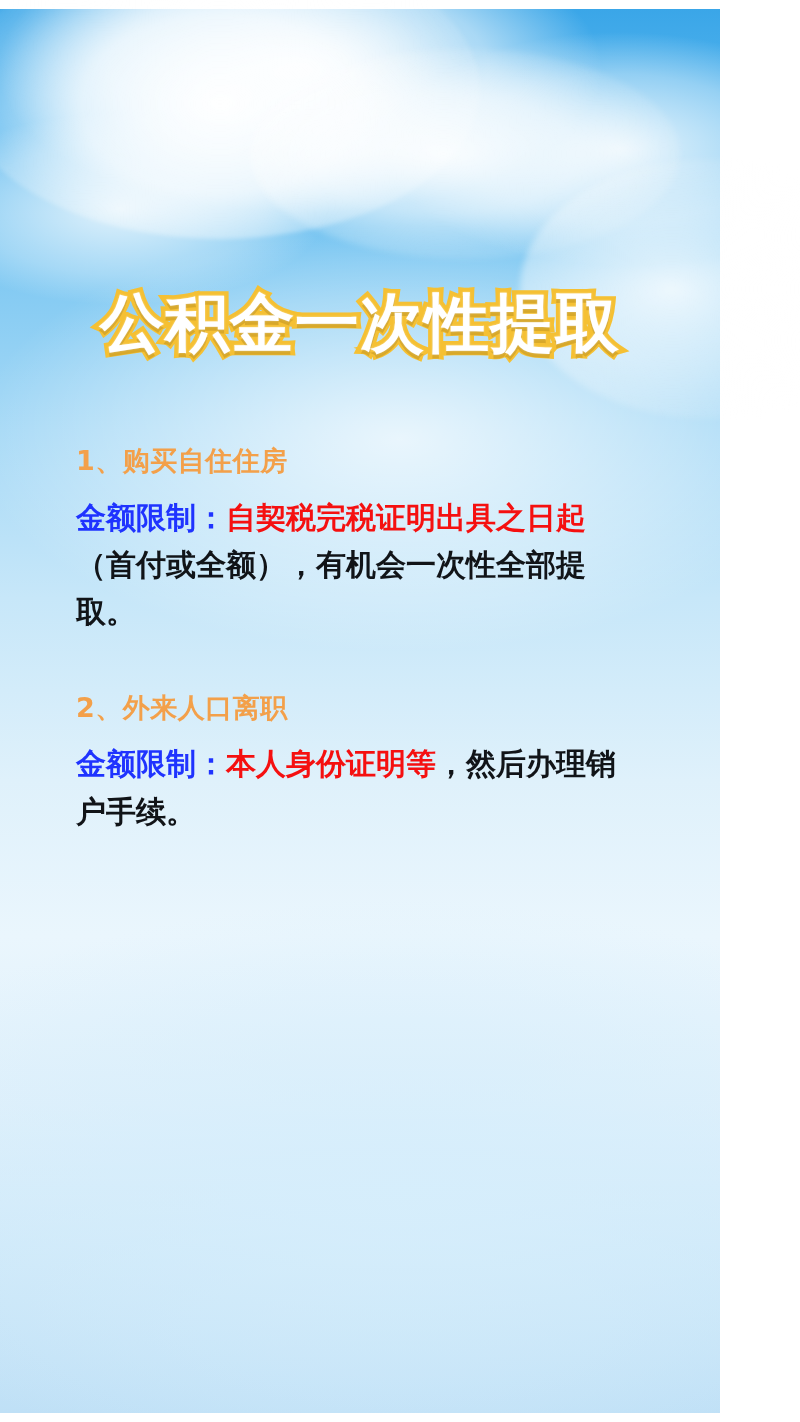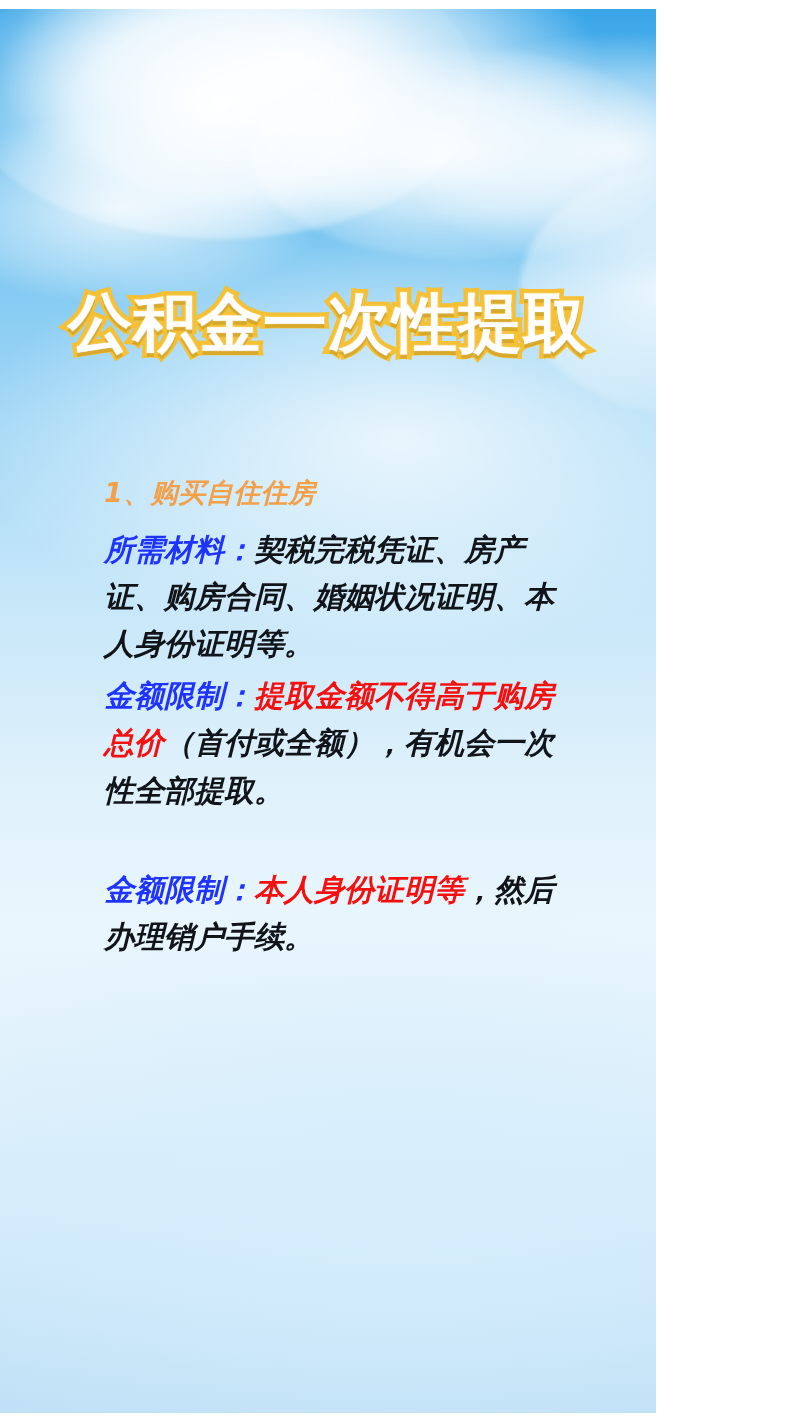--- a/index.html
+++ b/index.html
@@ -7,21 +7,21 @@
     padding: 0;
   }
   body {
     width: 800px;
     height: 1422px;
     font-family: "Liberation Sans", sans-serif;
     overflow: hidden;
   }
   #poster {
     position: relative;
-    width: 656px;
+    width: 720px;
     height: 1422px;
     box-sizing: border-box;
     background:
       radial-gradient(ellipse 420px 200px at 300px 60px, rgba(255,255,255,0.95) 0%, rgba(255,255,255,0.55) 45%, rgba(255,255,255,0) 72%),
       radial-gradient(ellipse 300px 150px at 620px 140px, rgba(255,255,255,0.85) 0%, rgba(255,255,255,0.4) 50%, rgba(255,255,255,0) 78%),
       radial-gradient(ellipse 260px 120px at 120px 200px, rgba(255,255,255,0.8) 0%, rgba(255,255,255,0.3) 55%, rgba(255,255,255,0) 80%),
       radial-gradient(ellipse 520px 260px at 400px 430px, rgba(255,255,255,0.75) 0%, rgba(255,255,255,0.28) 55%, rgba(255,255,255,0) 82%),
       radial-gradient(ellipse 700px 340px at 400px 1180px, rgba(214,238,252,0.9) 0%, rgba(214,238,252,0.35) 55%, rgba(214,238,252,0) 85%),
       linear-gradient(180deg,
         #3aa6e8 0%,
@@ -77,23 +77,22 @@
     line-height: 1.05;
     letter-spacing: 1px;
     color: #ffffff;
     -webkit-text-stroke: 9px #f5c033;
     paint-order: stroke fill;
     text-shadow:
       0 4px 0 rgba(90,60,0,0.18),
       0 0 2px rgba(255,255,255,0.6);
   }
   #body-block {
-    padding: 0 96px 0 104px;
-    margin-top: 116px;
-    font-style: italic;
+    padding: 0 96px 0 76px;
+    margin-top: 84px;
   }
   .section {
     margin-bottom: 52px;
   }
   .section:last-child {
     margin-bottom: 0;
   }
   .section-head {
     font-family: "DejaVu Sans", "Liberation Sans", sans-serif;
     font-size: 27px;
@@ -132,21 +131,21 @@
   <div id="cloud-c"></div>
 
   <div id="content">
     <div id="title-wrap">
       <div id="title">公积金一次性提取</div>
     </div>
 
     <div id="body-block">
         <div class="section">
           <div class="section-head">1、购买自住住房</div>
-          <div class="para"><span class="lbl">所需材料：</span><span class="txt">契税完税凭证、房产证、购房合同、婚姻状况证明、本人身份证明等。</span></div>
-          <div class="para"><span class="lbl">金额限制：</span><span class="hl">提取金额不得高于购房总价</span><span class="txt">（首付或全额），有机会一次性全部提取。</span></div>
+          <div class="para"><span class="lbl">金额限制：</span><span class="hl">自契税完税证明出具之日起</span><span class="txt">（首付或全额），有机会一次性全部提取。</span></div>
         </div>
         <div class="section">
+          <div class="section-head">2、外来人口离职</div>
           <div class="para"><span class="lbl">金额限制：</span><span class="hl">本人身份证明等</span><span class="txt">，然后办理销户手续。</span></div>
         </div>
       </div>
   </div>
 </div>
 
 </body></html>

